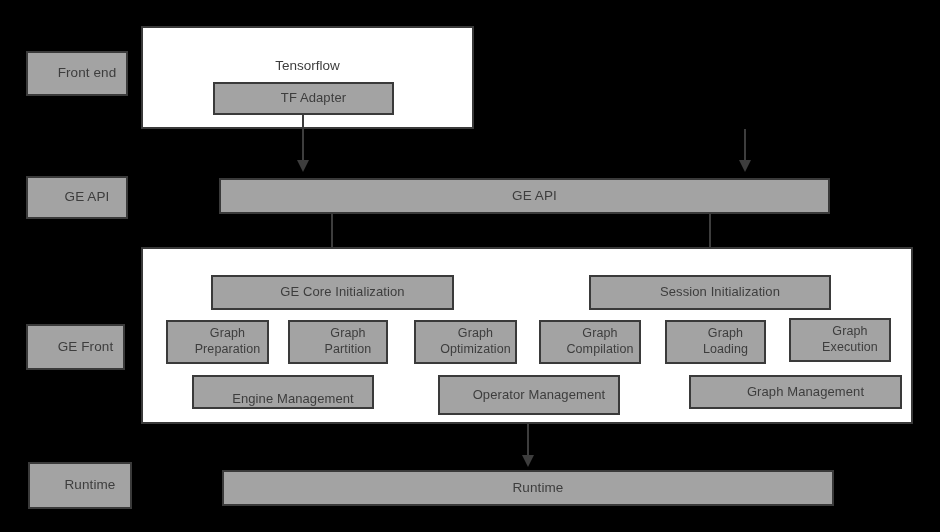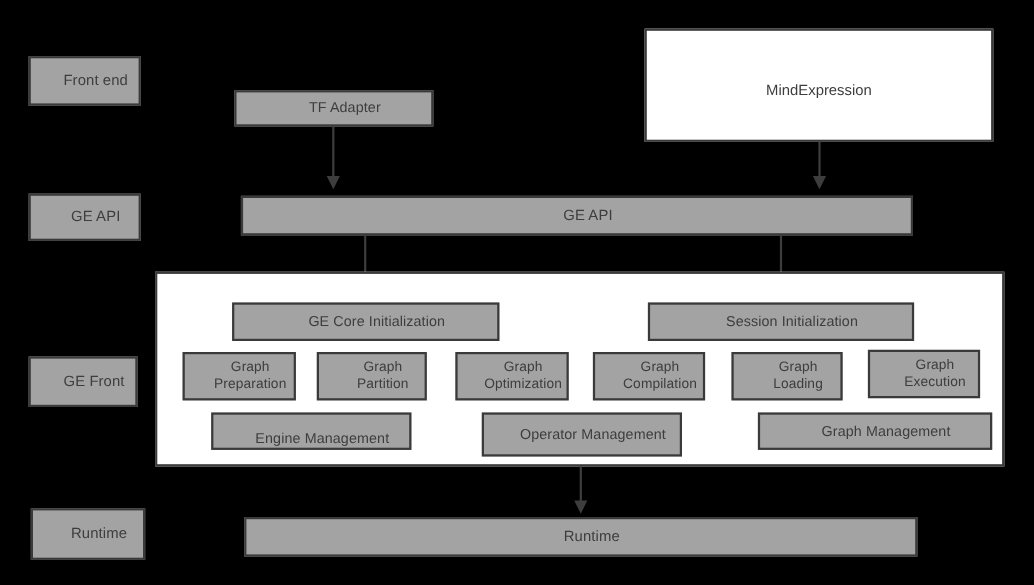--- a/index.html
+++ b/index.html
@@ -66,28 +66,28 @@
   </div>
 
   <div class="box tier-label" style="left:26px;top:324px;width:99px;height:46px;">
     <span>GE Front</span>
   </div>
 
   <div class="box tier-label" style="left:28px;top:462px;width:104px;height:47px;">
     <span>Runtime</span>
   </div>
 
+  <div class="group" style="left:141px;top:26px;width:333px;height:103px;">
+    <div class="group-title" style="top:30px;">Tensorflow</div>
+  </div>
 
   <div class="box" style="left:213px;top:82px;width:181px;height:33px;">
     <span>TF Adapter</span>
   </div>
 
-  <div class="group" style="left:586px;top:26px;width:317px;height:103px;">
-    <div class="group-title" style="top:46px;">MindExpression</div>
-  </div>
 
   <div class="vline" style="left:302px;top:115px;height:48px;"></div>
   <div class="arrowhead" style="left:297px;top:160px;"></div>
 
   <div class="vline" style="left:744px;top:129px;height:34px;"></div>
   <div class="arrowhead" style="left:739px;top:160px;"></div>
 
   <div class="box bar" style="left:219px;top:178px;width:611px;height:36px;">
     <span>GE API</span>
   </div>

